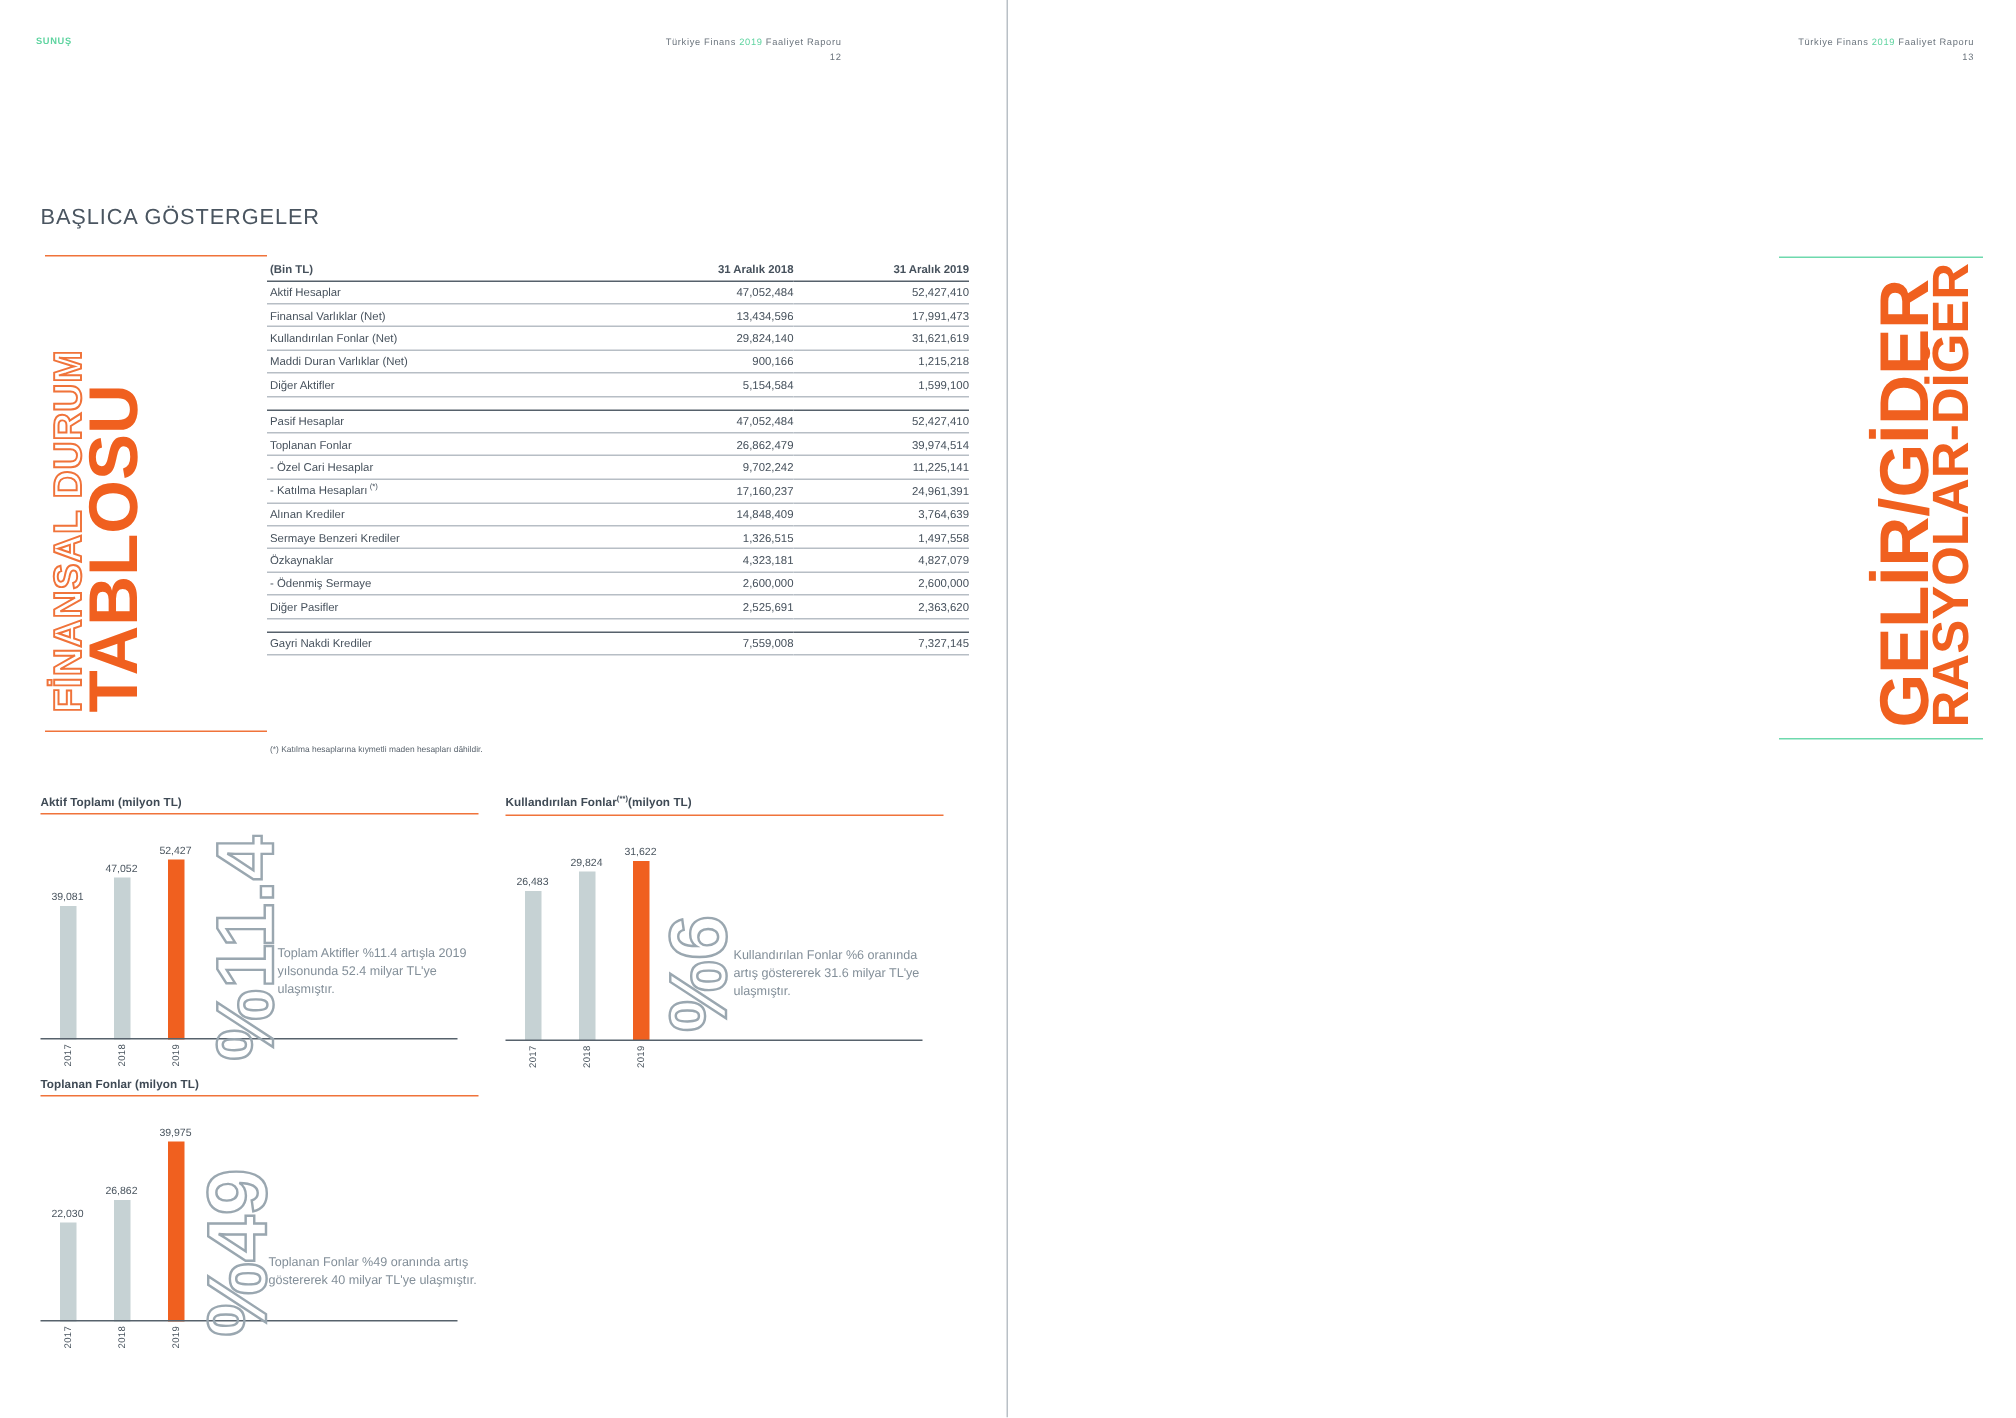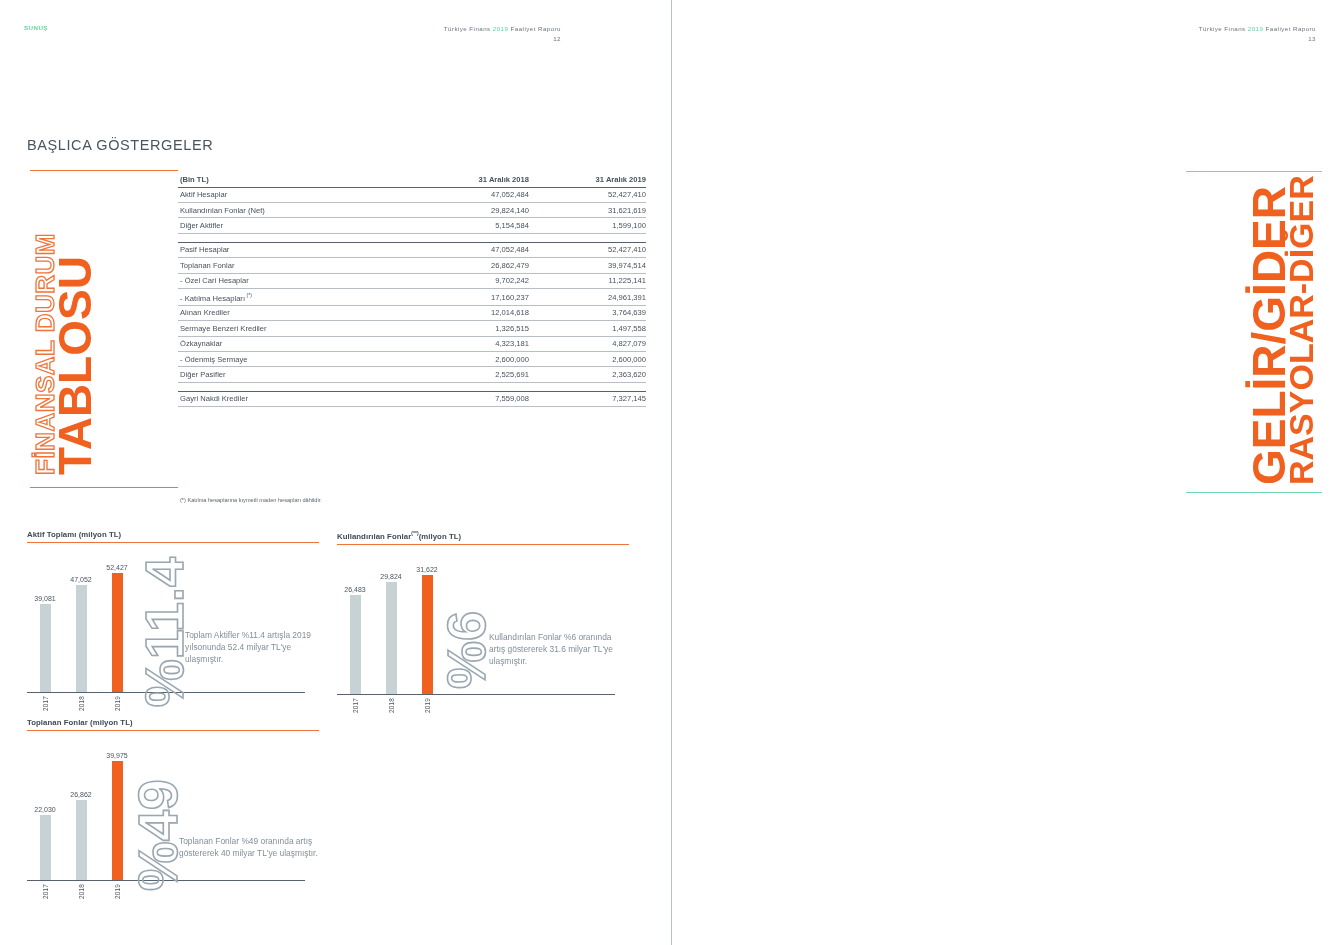--- a/index.html
+++ b/index.html
@@ -192,23 +192,33 @@
           <th>31 Aralık 2019</th>
         </tr>
       </thead>
       <tbody>
           <tr class="bold">
             <td class="lbl">Aktif Hesaplar</td>
             <td>47,052,484</td>
             <td>52,427,410</td>
           </tr>
           <tr class="">
+            <td class="lbl">Finansal Varlıklar (Net)</td>
+            <td>13,434,596</td>
+            <td>17,991,473</td>
+          </tr>
+          <tr class="">
             <td class="lbl">Kullandırılan Fonlar (Net)</td>
             <td>29,824,140</td>
             <td>31,621,619</td>
+          </tr>
+          <tr class="">
+            <td class="lbl">Maddi Duran Varlıklar (Net)</td>
+            <td>900,166</td>
+            <td>1,215,218</td>
           </tr>
           <tr class="">
             <td class="lbl">Diğer Aktifler</td>
             <td>5,154,584</td>
             <td>1,599,100</td>
           </tr>
           <tr class="spacer">
             <td colspan="3"></td>
           </tr>
           <tr class="bold topline">
@@ -226,21 +236,21 @@
             <td>9,702,242</td>
             <td>11,225,141</td>
           </tr>
           <tr class="">
             <td class="lbl indent">- Katılma Hesapları<sup> (*)</sup></td>
             <td>17,160,237</td>
             <td>24,961,391</td>
           </tr>
           <tr class="">
             <td class="lbl">Alınan Krediler</td>
-            <td>12,014,618</td>
+            <td>14,848,409</td>
             <td>3,764,639</td>
           </tr>
           <tr class="">
             <td class="lbl">Sermaye Benzeri Krediler</td>
             <td>1,326,515</td>
             <td>1,497,558</td>
           </tr>
           <tr class="">
             <td class="lbl">Özkaynaklar</td>
             <td>4,323,181</td>

